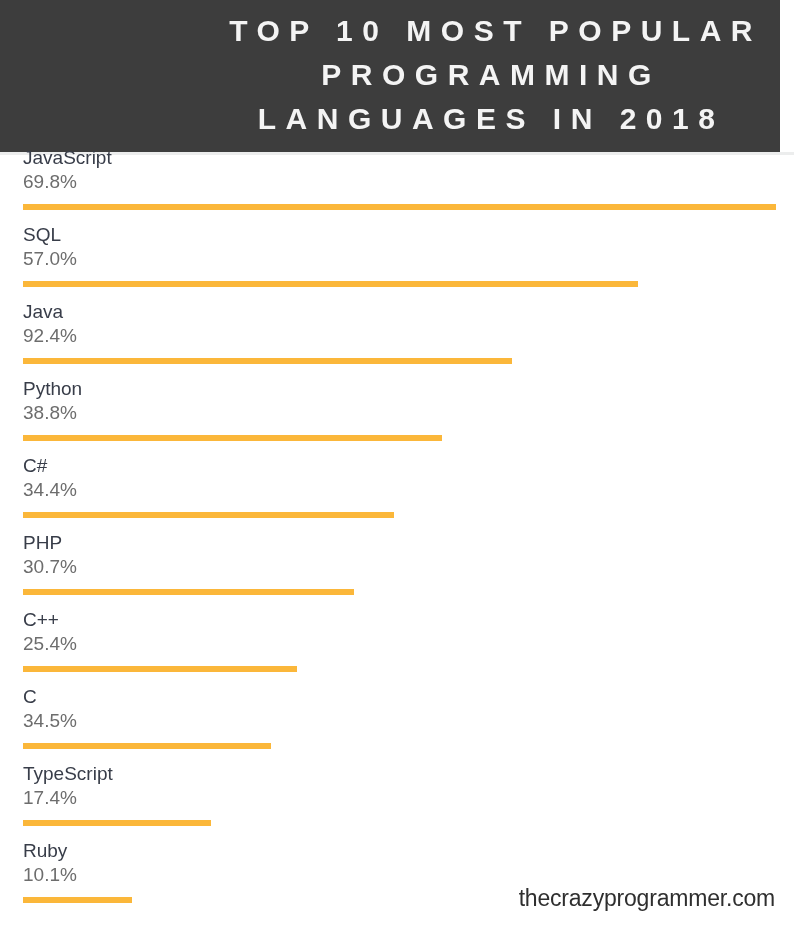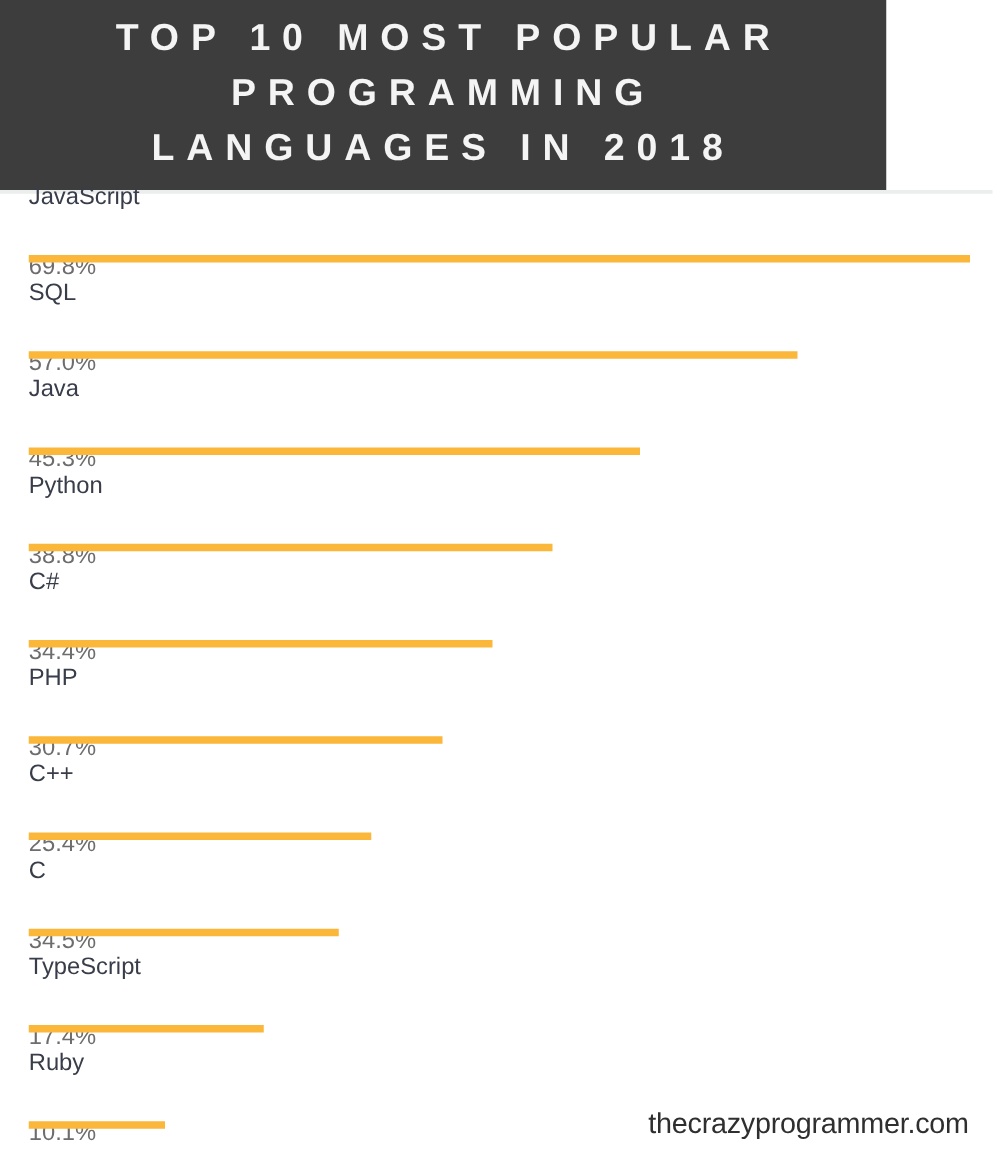--- a/index.html
+++ b/index.html
@@ -20,26 +20,26 @@
     height: 932px;
     background: #ffffff;
     box-sizing: border-box;
   }
 
   
   .header {
     position: absolute;
     left: 0;
     top: 0;
-    width: 709px;
+    width: 780px;
     height: 152px;
     background: #3d3d3d;
     display: flex;
     align-items: center;
-    justify-content: center;
+    justify-content: flex-end;
     box-sizing: border-box;
     padding: 6px 18px 8px 18px;
   }
   .header-title {
     color: #f4f4f4;
     font-family: "Liberation Sans", sans-serif;
     font-size: 30px;
     font-weight: 700;
     letter-spacing: 9.5px;
     line-height: 44px;
@@ -87,21 +87,20 @@
 
   .row-value {
     position: absolute;
     left: 23px;
     top: 31px;
     font-size: 19px;
     line-height: 24px;
     color: #6d6d6d;
     font-family: "Liberation Sans", sans-serif;
     white-space: nowrap;
-    margin-top: 32px;
   }
 
   .bar-track {
     position: absolute;
     left: 23px;
     top: 65px;
     width: 753px;
     height: 6px;
   }
   .bar-fill {
@@ -146,21 +145,21 @@
       </div>
       <div class="row">
         <div class="row-label">SQL</div>
         <div class="row-value">57.0%</div>
         <div class="bar-track">
           <div class="bar-fill" style="width: 81.6619%; background: rgb(251, 183, 58);"></div>
         </div>
       </div>
       <div class="row">
         <div class="row-label">Java</div>
-        <div class="row-value">45.3%</div>
+        <div class="row-value">92.4%</div>
         <div class="bar-track">
           <div class="bar-fill" style="width: 64.8997%; background: rgb(251, 183, 58);"></div>
         </div>
       </div>
       <div class="row">
         <div class="row-label">Python</div>
         <div class="row-value">38.8%</div>
         <div class="bar-track">
           <div class="bar-fill" style="width: 55.5874%; background: rgb(251, 183, 58);"></div>
         </div>

